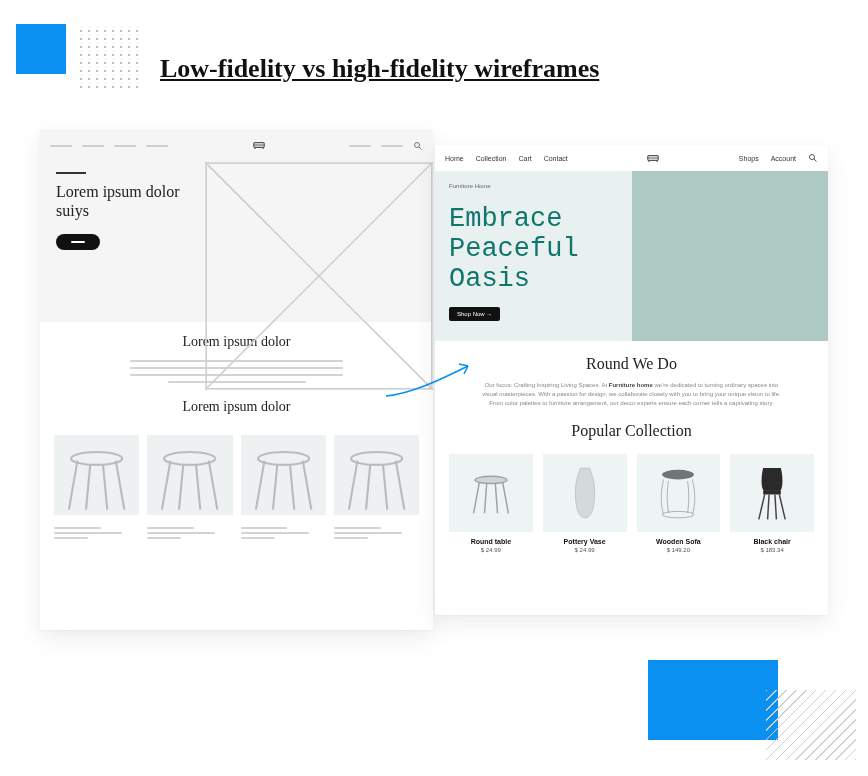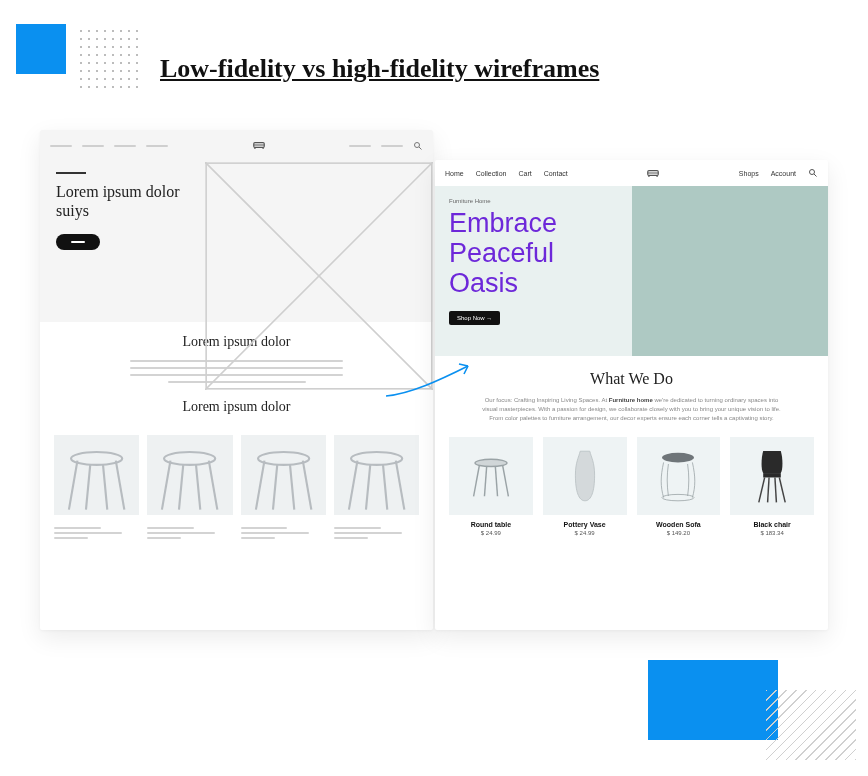--- a/index.html
+++ b/index.html
@@ -53,21 +53,21 @@
     bottom: 16px; right: 12px;
     background-image: repeating-linear-gradient(135deg, #d0d0d0 0 1px, transparent 1px 7px);
   }
 
   
   .panels {
     position: absolute;
     top: 130px; left: 40px; right: 40px;
     display: flex;
     gap: 2px;
-    align-items: flex-end;
+    align-items: center;
   }
   .panel {
     flex: 1;
     background: #fff;
     box-shadow: 0 8px 24px rgba(0,0,0,0.08), 0 1px 3px rgba(0,0,0,0.04);
     border-radius: 2px;
     overflow: hidden;
     position: relative;
   }
   .panel-lofi { height: 500px; }
@@ -164,22 +164,22 @@
     position: relative;
   }
   .hifi-hero-left {
     flex: 0 0 50%;
     padding: 12px 14px;
   }
   .hifi-hero-left .mini {
     font-family: Arial, sans-serif; font-size: 6px; color: #666;
   }
   .hifi-hero-left .big {
-    font-family: Liberation Sans, sans-serif; font-size: 27px; line-height: 1.12; color: #6d28d9;
-    margin-top: 4px;
+    font-family: Liberation Mono, monospace; font-size: 27px; line-height: 1.12; color: #0f766e;
+    margin-top: 15px;
   }
   .hifi-btn {
     margin-top: 12px;
     display: inline-block;
     font-family: Arial, sans-serif;
     font-size: 6px; color: #fff;
     background: #111; padding: 4px 8px; border-radius: 2px;
   }
   .hifi-hero-right {
     flex: 1;
@@ -367,26 +367,29 @@
     <div class="hifi-hero">
       <div class="hifi-hero-left">
         <div class="mini">Furniture Home</div>
         <div class="big">Embrace Peaceful Oasis</div>
         <div class="hifi-btn">Shop Now →</div>
       </div>
       <div class="hifi-hero-right"></div>
     </div>
 
     <div class="hifi-section">
-      <div class="sh">What We Do</div>
+      <div class="sh">Round We Do</div>
       <div class="desc">
         <span>Our focus: Crafting Inspiring Living Spaces. At </span><b>Furniture home</b><span> we're dedicated to turning ordinary spaces into visual masterpieces. With a passion for design, we collaborate closely with you to bring your unique vision to life. From color palettes to furniture arrangement, our decor experts ensure each corner tells a captivating story.</span>
       </div>
     </div>
 
+    <div class="hifi-section" style="padding-top:10px">
+      <div class="sh">Popular Collection</div>
+    </div>
 
     <div class="hifi-grid">
       <div class="hifi-card">
         <svg width="58" height="58" viewBox="0 0 80 80" fill="none" stroke="#9aa3a6" stroke-width="2">
           <ellipse cx="40" cy="22" rx="22" ry="5" fill="#d0d6d8"></ellipse>
           <line x1="24" y1="25" x2="16" y2="68"></line>
             <line x1="34" y1="27" x2="31" y2="68"></line>
           <line x1="46" y1="27" x2="49" y2="68"></line>
             <line x1="56" y1="25" x2="64" y2="68"></line>
         </svg>

